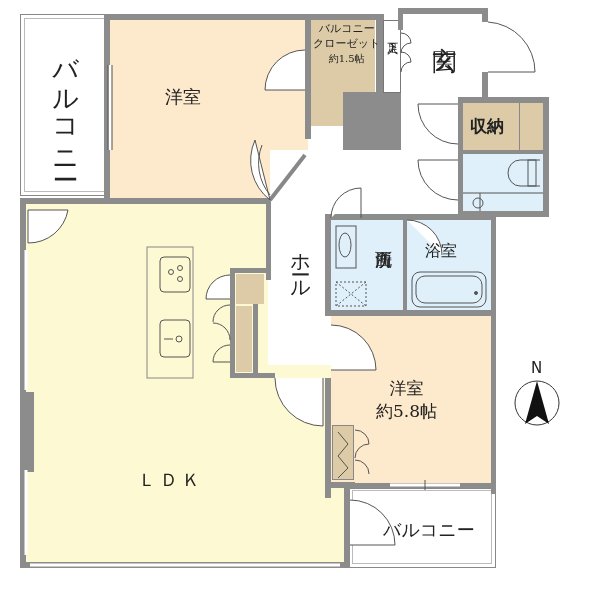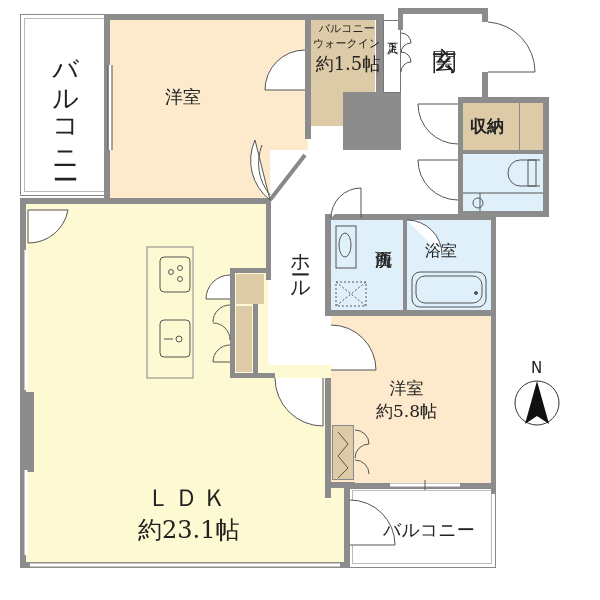--- a/index.html
+++ b/index.html
@@ -186,39 +186,38 @@
 </svg>
 
 <div class="room-label vtext" style="left:48px;top:40px;font-size:26px;font-family:'DejaVu Sans','Liberation Sans',sans-serif;">バルコニー</div>
 
 <div class="room-label" style="left:165px;top:85px;font-size:18px;">
   <div>洋室</div>
 </div>
 
 <div class="room-label" style="left:313px;top:22px;font-size:11px;line-height:1.35;">
   <div>バルコニー</div>
-  <div>ウォークイン</div>
-  <div style="font-size:18px;text-align:right;">約1.5帖</div>
+  <div>クローゼット</div>
+  <div style="font-size:10px;">約1.5帖</div>
 </div>
 
 <div class="room-label vtext" style="left:384px;top:34px;font-size:11px;letter-spacing:0;">下足入</div>
 
 <div class="room-label vtext" style="left:428px;top:28px;font-size:24px;letter-spacing:4px;">玄関</div>
 
 <div class="room-label" style="left:470px;top:115px;font-size:17px;font-weight:bold;">収納</div>
 
 <div class="room-label vtext" style="left:287px;top:240px;font-size:20px;font-family:'DejaVu Sans','Liberation Sans',sans-serif;">ホール</div>
 
 <div class="room-label vtext" style="left:372px;top:238px;font-size:17px;letter-spacing:0;">洗面所</div>
 
 <div class="room-label" style="left:425px;top:240px;font-size:16px;">浴室</div>
 
-<div class="room-label" style="left:138px;top:482px;font-size:24px;text-align:center;">
+<div class="room-label" style="left:138px;top:468px;font-size:18px;text-align:center;">
   <div style="letter-spacing:4px;">ＬＤＫ</div>
-  <div>約23.1帖</div>
 </div>
 
 <div class="room-label" style="left:376px;top:377px;font-size:17px;">
   <div>洋室</div>
   <div>約5.8帖</div>
 </div>
 
 <div class="room-label" style="left:383px;top:518px;font-size:18px;font-family:'DejaVu Sans','Liberation Sans',sans-serif;">バルコニー</div>
 
 <div class="room-label" style="left:531px;top:358px;font-size:15px;font-family:'DejaVu Sans','Liberation Sans',sans-serif;">N</div>

